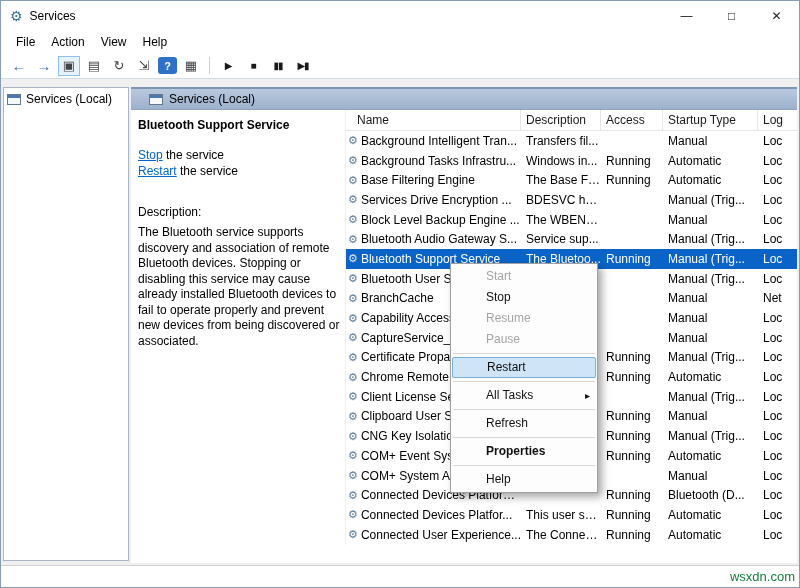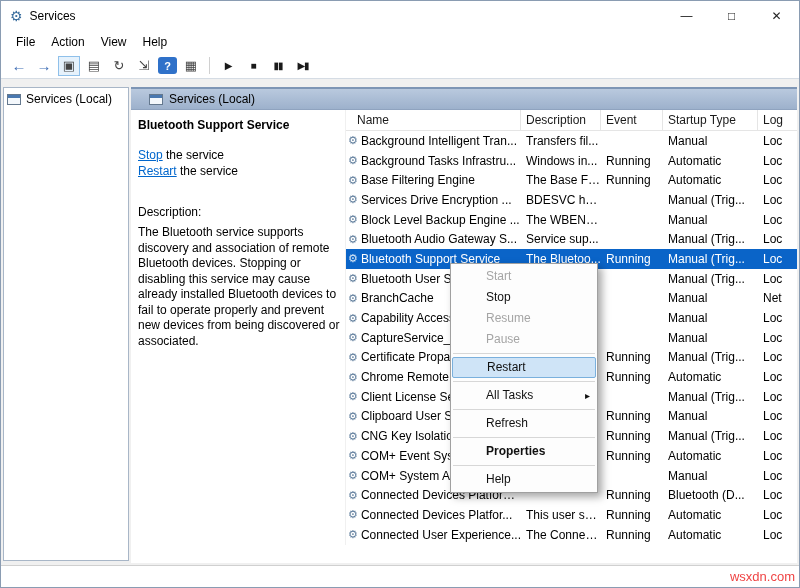--- a/index.html
+++ b/index.html
@@ -61,21 +61,21 @@
   .row.selected { background: var(--sel, #0a64c8); color: #fff; }
   .row.selected .gear { color: #d7e6f5; }
 
   
   .tab-strip { position: absolute; left: 0; right: 0; bottom: 0; height: 18px; background: #fff; border-top: 1px solid #9a9a9a; padding-left: 4px; display: flex; }
   .tab { height: 17px; line-height: 15px; padding: 0 11px; border: 1px solid #898989; border-radius: 0 0 4px 4px; background: #f0f0f0; margin-right: 3px; font-size: 11.5px; }
   .tab.active { background: #fff; border-top-color: #fff; margin-top: -1px; height: 18px; }
 
   
   .statusbar { position: absolute; left: 0; right: 0; top: 564px; bottom: 0; background: #fff; border-top: 1px solid #d0d0d0; display: flex; align-items: center; padding-left: 8px; }
-  .watermark { position: absolute; right: 4px; top: 3px; color: #ef4444; font-size: 13px; }
+  .watermark { position: absolute; right: 4px; top: 3px; color: #15803d; font-size: 13px; }
 
   
   .context-menu { position: absolute; left: 449px; top: 262px; width: 148px; background: #fdfdfd; border: 1px solid #a0a0a0; box-shadow: 4px 4px 8px rgba(0,0,0,0.35); padding: 2px 0; z-index: 50; }
   .mi { height: 21px; line-height: 21px; padding-left: 35px; position: relative; color: #111; }
   .mi.disabled { color: #a5a5a5; }
   .mi.bold { font-weight: bold; }
   .mi.hl { margin: 0 1px; border: 1px solid var(--hlb, #7ab0dd); background: var(--hl, #cfe4f7); height: 21px; line-height: 19px; padding-left: 34px; border-radius: 2px; }
   .msep { height: 1px; background: #d7d7d7; margin: 3px 2px; }
   .sub { position: absolute; right: 7px; top: 0; font-size: 10px; }
 </style>
@@ -141,21 +141,21 @@
             <div><span class="link">Restart</span><span> the service</span></div>
           </div>
           <div class="desc-label">Description:</div>
           <div class="desc-text">The Bluetooth service supports discovery and association of remote Bluetooth devices.  Stopping or disabling this service may cause already installed Bluetooth devices to fail to operate properly and prevent new devices from being discovered or associated.</div>
         </div>
 
         <div class="list-pane">
           <div class="list-header">
               <span class="hcell" style="width: 175px;">Name</span>
               <span class="hcell" style="width: 80px;">Description</span>
-              <span class="hcell" style="width: 62px;">Event</span>
+              <span class="hcell" style="width: 62px;">Access</span>
               <span class="hcell" style="width: 95px;">Startup Type</span>
               <span class="hcell" style="width: 60px;">Log</span>
             </div>
           <div class="rows">
               <div class="row">
                 <span class="c name" style="width: 175px;">
                   <span class="gear">⚙</span>
                   <span class="ntext">Background Intelligent Tran...</span>
                 </span>
                 <span class="c" style="width: 80px;">Transfers fil...</span>

